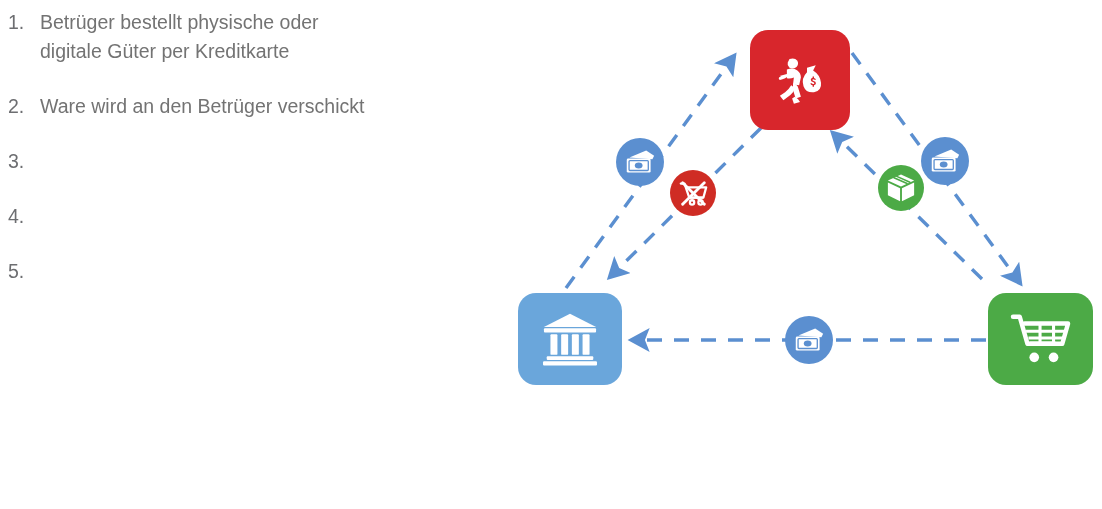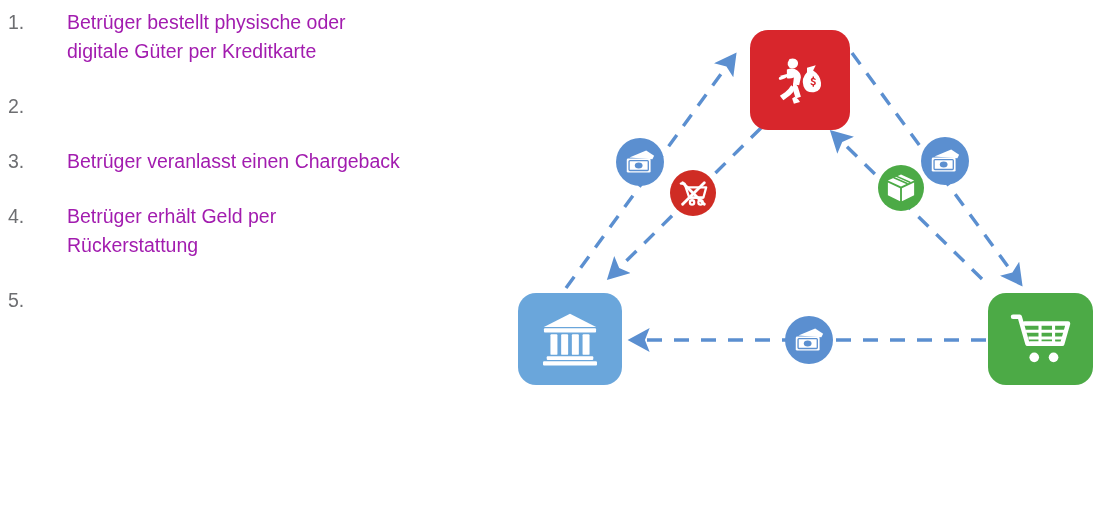--- a/index.html
+++ b/index.html
@@ -26,26 +26,25 @@
     width:40px;
     flex:0 0 40px;
     text-align:left;
     padding-left:8px;
     box-sizing:border-box;
     color:#6d6e71;
     font-size:19.5px;
     line-height:29px;
   }
   .step-text{
-    color:#a21caf;
+    color:#737373;
     font-size:19.5px;
     line-height:29px;
     max-width:345px;
     white-space:pre-line;
-    margin-left:27px;
   }
 
   
   .diagram{
     position:absolute;left:470px;top:0;width:632px;height:509px;
   }
   .diagram svg{display:block;}
 
   .node{
     position:absolute;
@@ -68,30 +67,29 @@
 
   <div class="steps">
 
     <div class="step">
       <div class="step-num">1.</div>
       <div class="step-text">Betrüger bestellt physische oder digitale Güter per Kreditkarte</div>
     </div>
 
     <div class="step">
       <div class="step-num">2.</div>
+      <div class="step-text">Ware wird an den Betrüger verschickt</div>
     </div>
 
     <div class="step">
       <div class="step-num">3.</div>
-      <div class="step-text">Betrüger veranlasst einen Chargeback</div>
     </div>
 
     <div class="step">
       <div class="step-num">4.</div>
-      <div class="step-text">Betrüger erhält Geld per Rückerstattung</div>
     </div>
 
     <div class="step">
       <div class="step-num">5.</div>
     </div>
 
   </div>
 
   <div class="diagram">
 

